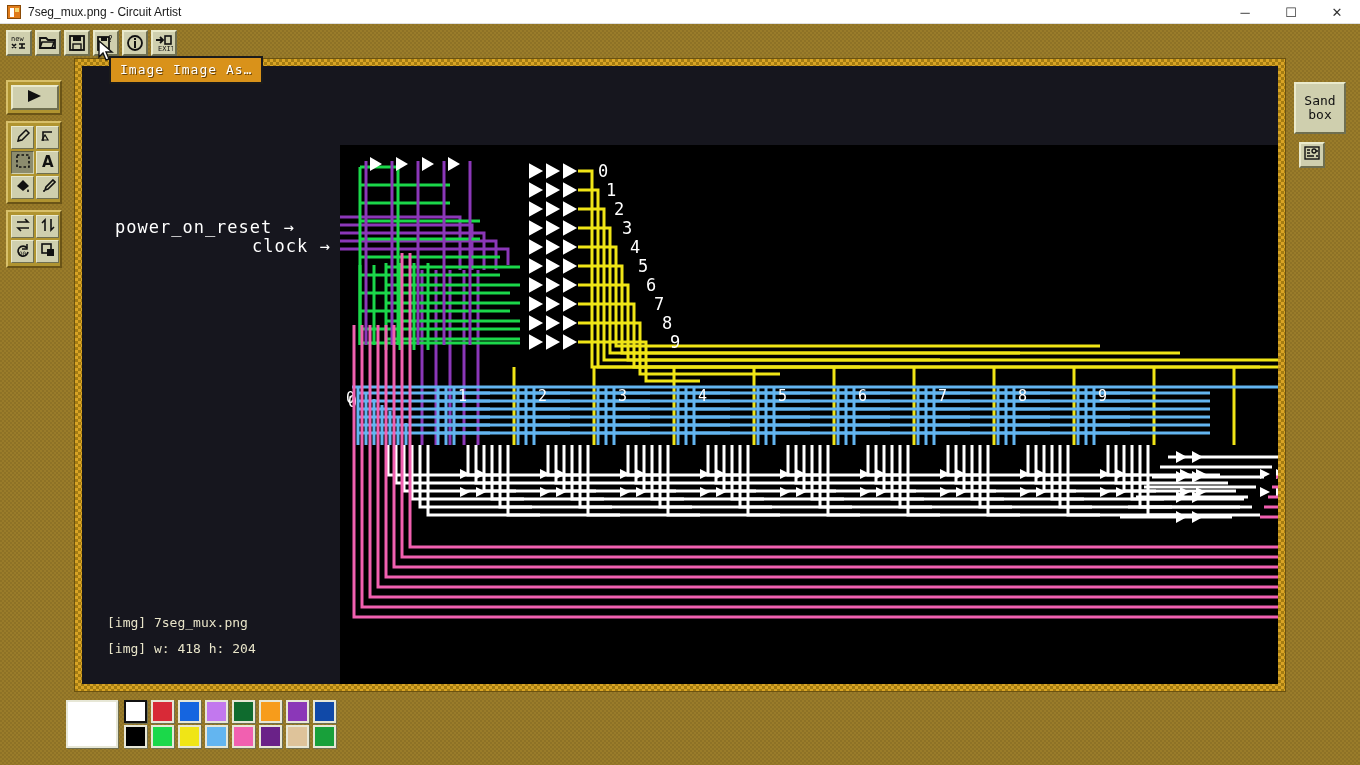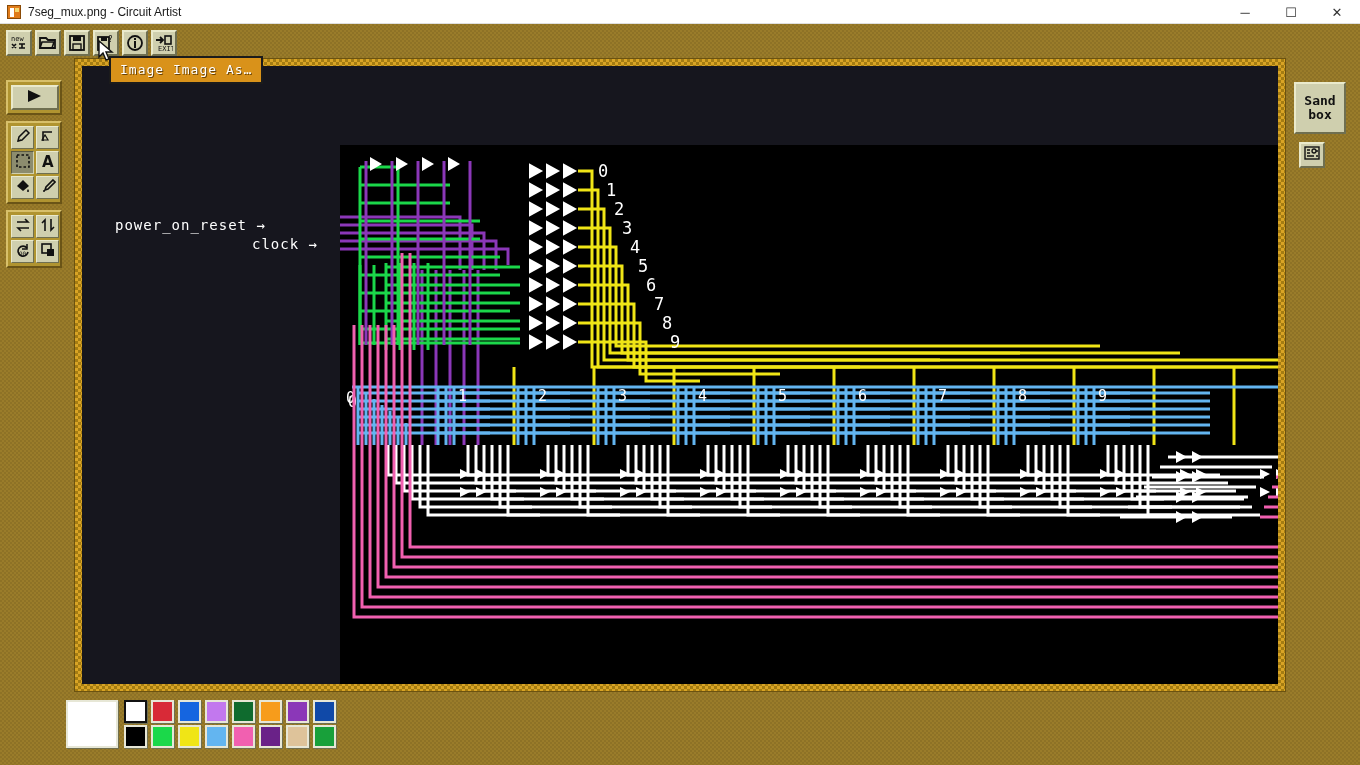--- a/index.html
+++ b/index.html
@@ -95,21 +95,21 @@
   .tool.sel{ background:#8c8c6e; border-top:1px solid #5a5a42; border-left:1px solid #5a5a42;
              border-right:1px solid #d0d0b0; border-bottom:1px solid #d0d0b0;}
   .runbtn{
     width:48px;height:25px;background:#cfcfae;
     border-top:2px solid #eaeacc; border-left:2px solid #eaeacc;
     border-right:2px solid #6f6f50; border-bottom:2px solid #6f6f50;
     display:flex;align-items:center;justify-content:center;
   }
 
   
-  #rightpanel{ position:absolute; left:1294px; top:82px;font-weight:bold; }
+  #rightpanel{ position:absolute; left:1294px; top:82px; }
   #sandbox-btn{
     width:52px;height:52px;background:#cfcfae;
     border-top:2px solid #eaeacc; border-left:2px solid #eaeacc;
     border-right:2px solid #6f6f50; border-bottom:2px solid #6f6f50;
     display:flex;align-items:center;justify-content:center;flex-direction:column;
     font-family:"DejaVu Sans Mono", monospace; font-size:13px; color:#111; line-height:1.05;
     letter-spacing:0px;
   }
   #chip-btn{
     margin-top:8px; margin-left:5px;
@@ -129,21 +129,21 @@
     background:#16161e; overflow:hidden;
   }
   
   #picture{
     position:absolute; left:258px; top:79px; width:1196px; height:546px;
     background:#000000; overflow:hidden;
   }
 
   .lbl{
     position:absolute; color:#ffffff;
-    font-family:"DejaVu Sans Mono", monospace; font-size:14px;
+    font-family:"DejaVu Sans Mono", monospace; font-size:17px;
     letter-spacing:1px; white-space:nowrap;
   }
   #lbl-por{ left:33px; top:151px; }
   #lbl-clk{ left:170px; top:170px;text-align:right; }
 
   #statusline{
     position:absolute; left:25px; bottom:22px; color:#e8e4c9;
     font-family:"DejaVu Sans Mono", monospace; font-size:13px; line-height:26px;
   }
 
@@ -656,20 +656,24 @@
         <path d="M1196 472 H14 V180"></path>
       </g>
 
       <g stroke="#f160b0" stroke-width="3" fill="none">
         <path d="M70 180 V108"></path>
         <path d="M62 180 V108"></path>
       </g>
     </svg>
   </div>
 
+  <div id="statusline">
+    <div>[img] 7seg_mux.png</div>
+    <div>[img] w: 418 h: 204</div>
+  </div>
 </div>
 
 <div id="toolbar">
 
   <div class="tbtn">
     <span>
       <svg width="18" height="18" viewBox="0 0 18 18">
         <text x="1" y="7" font-family="DejaVu Sans Mono, monospace" font-size="7" fill="#111">new</text>
         <path d="M2 10 l4 4 M6 10 l-4 4 M9 10 h6 M12 10 v4 M9 14 h6" stroke="#111" stroke-width="1.6" fill="none"></path>
       </svg>

